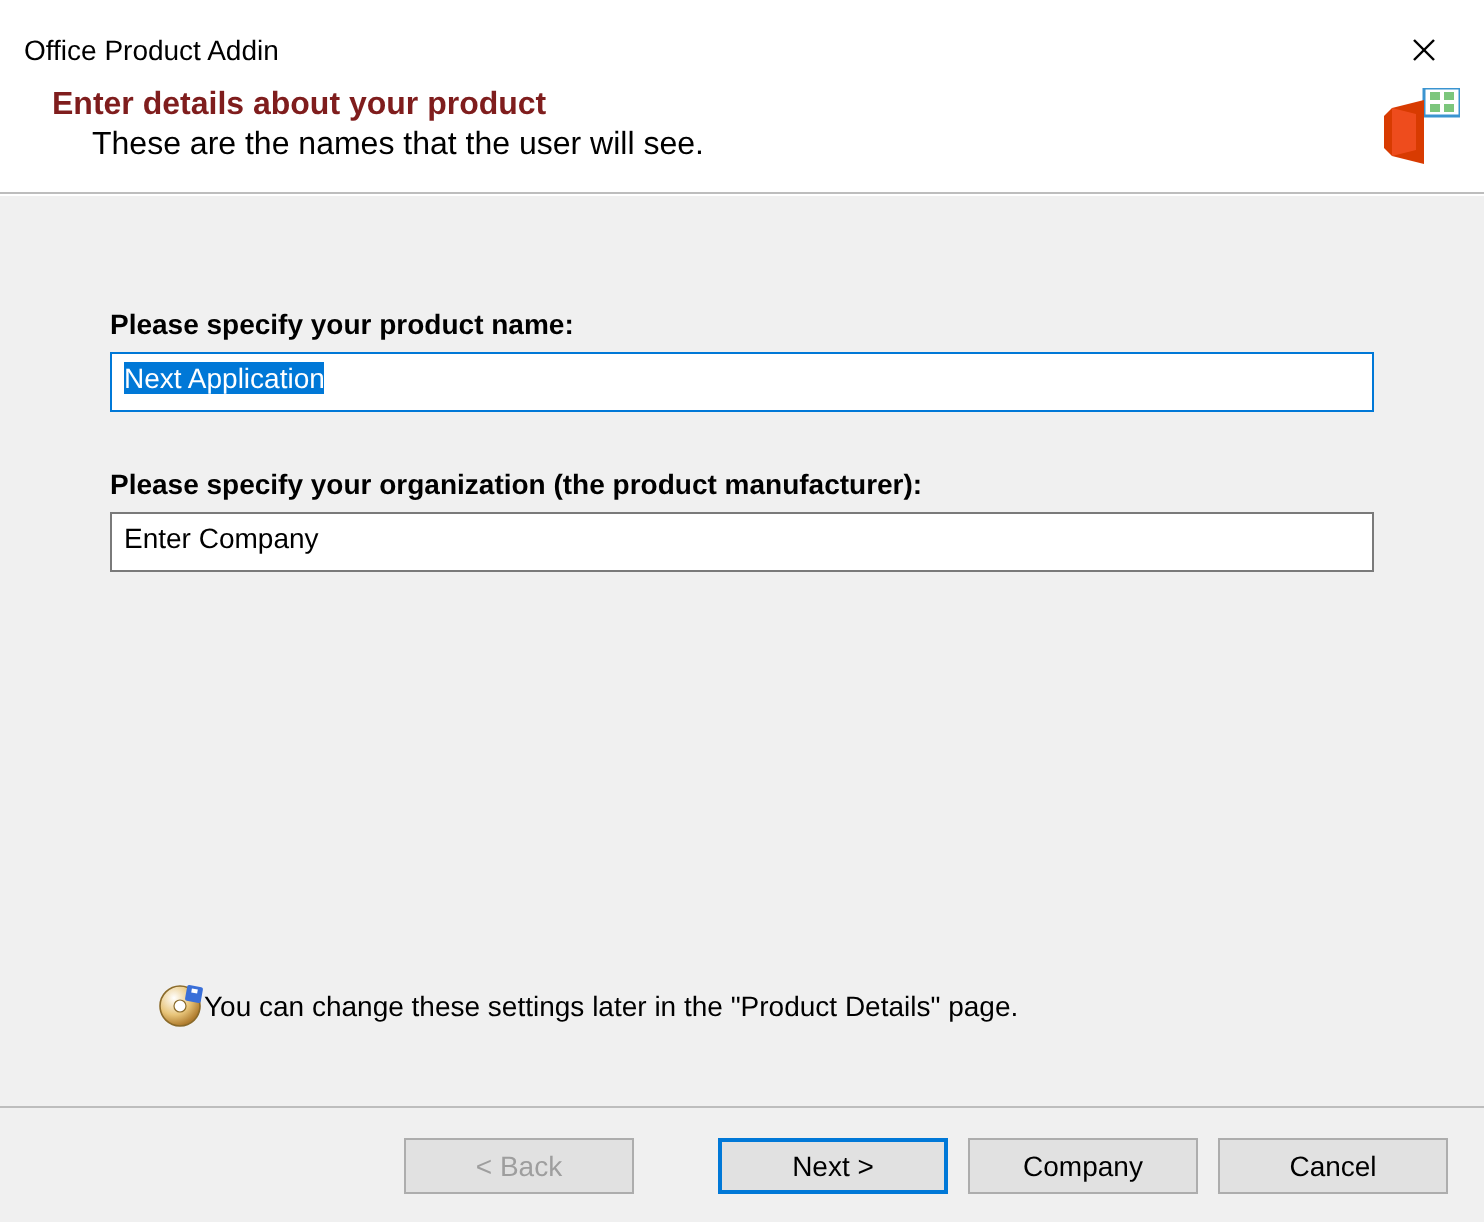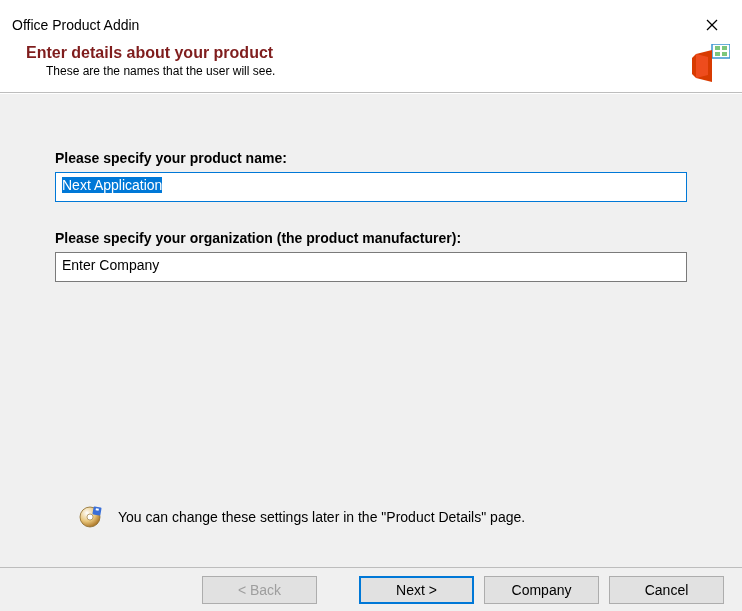--- a/index.html
+++ b/index.html
@@ -46,21 +46,21 @@
     border-bottom: 1px solid #bdbdbd;
   }
   .header h1 {
     margin: 0;
     font-size: 16px;
     font-weight: 700;
     color: #7f1d1d;
   }
   .header p {
     margin: 2px 0 0 20px;
-    font-size: 12px;
+    font-size: 16px;
     color: #000;
   }
   .header-icon {
     position: absolute;
     right: 12px;
     top: 10px;
     width: 40px;
     height: 40px;
   }
   .content {
@@ -95,33 +95,32 @@
     color: #fff;
     padding: 0 0;
   }
   .info-row {
     position: absolute;
     left: 78px;
     right: 55px;
     bottom: 38px;
     display: flex;
     align-items: center;
-    gap: 16px;
   }
   .info-icon {
     width: 24px;
     height: 24px;
     flex-shrink: 0;
   }
   .info-text {
     font-size: 14px;
     color: #000;
   }
   .footer {
-    height: 44px;
+    height: 58px;
     background: #f0f0f0;
     border-top: 1px solid #bdbdbd;
     display: flex;
     align-items: center;
     justify-content: flex-end;
     padding: 0 18px;
     gap: 10px;
   }
   .btn {
     width: 115px;

